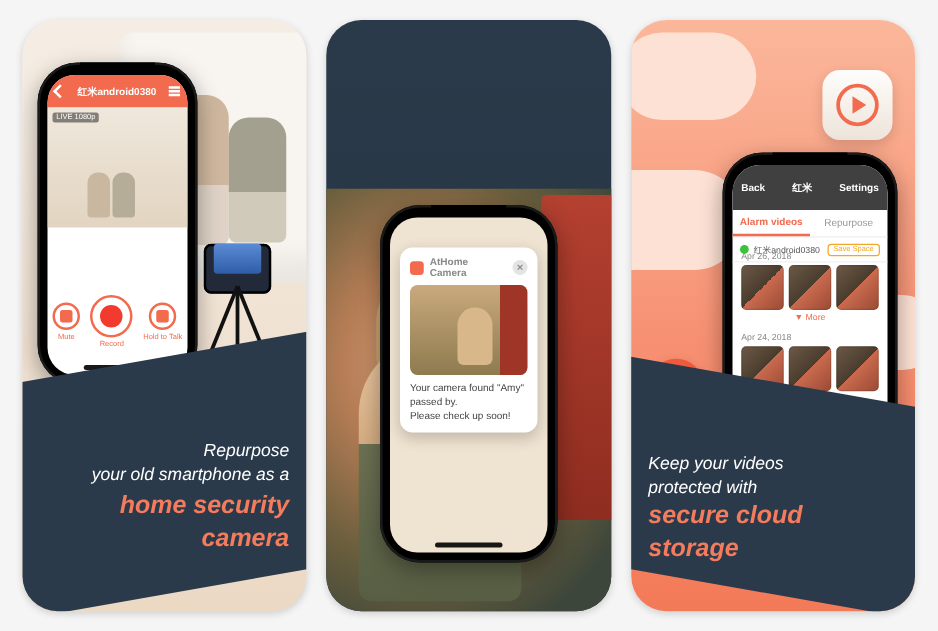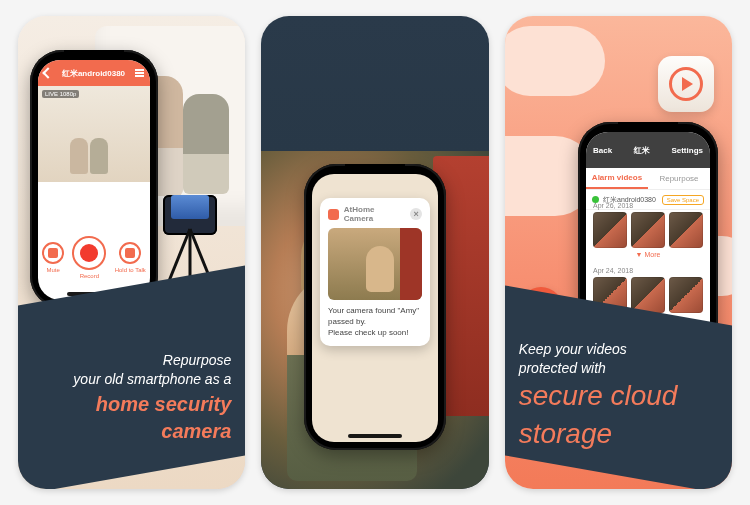--- a/index.html
+++ b/index.html
@@ -186,21 +186,21 @@
   .p3 .wedge {
     position:absolute; left:-20px; right:-20px; bottom:-10px; height:170px;
     background:#2a3a4a; transform: skewY(10deg); transform-origin: bottom right;
   }
   .p3 .caption {
     position:absolute; left:14px; right:14px; bottom:36px; text-align:left;
     color:#fff; font-size:14px; font-weight:500; line-height:1.35;
   }
   .p3 .caption .italic { font-style: italic; }
   .p3 .caption .accent {
-    display:block; color:#f47b5b; font-style:italic; font-weight:400; font-size:28px;
+    display:block; color:#f47b5b; font-style:italic; font-weight:700; font-size:20px;
   }
 
   .p3 .phone { right:14px; top:106px; width:140px; height:282px; }
   .p3 .hdr3 {
     height:36px; background:#404040; color:#fff; display:flex; align-items:center; justify-content:space-between; padding:0 7px; font-size:8px; font-weight:600;
   }
   .p3 .tabs3 { height:22px; display:flex; border-bottom:1px solid #eee;justify-content:space-between;}
   .p3 .tabs3 .tab { flex:1; display:flex; align-items:center; justify-content:center; font-size:8px; color:#999;}
   .p3 .tabs3 .tab.active{ color:#f26b4e; border-bottom:2px solid #f26b4e; font-weight:600;}
   .p3 .device-row { height:20px; display:flex; align-items:center; gap:4px; padding:0 6px; font-size:7px; color:#555; border-bottom:1px solid #f1f1f1;}

